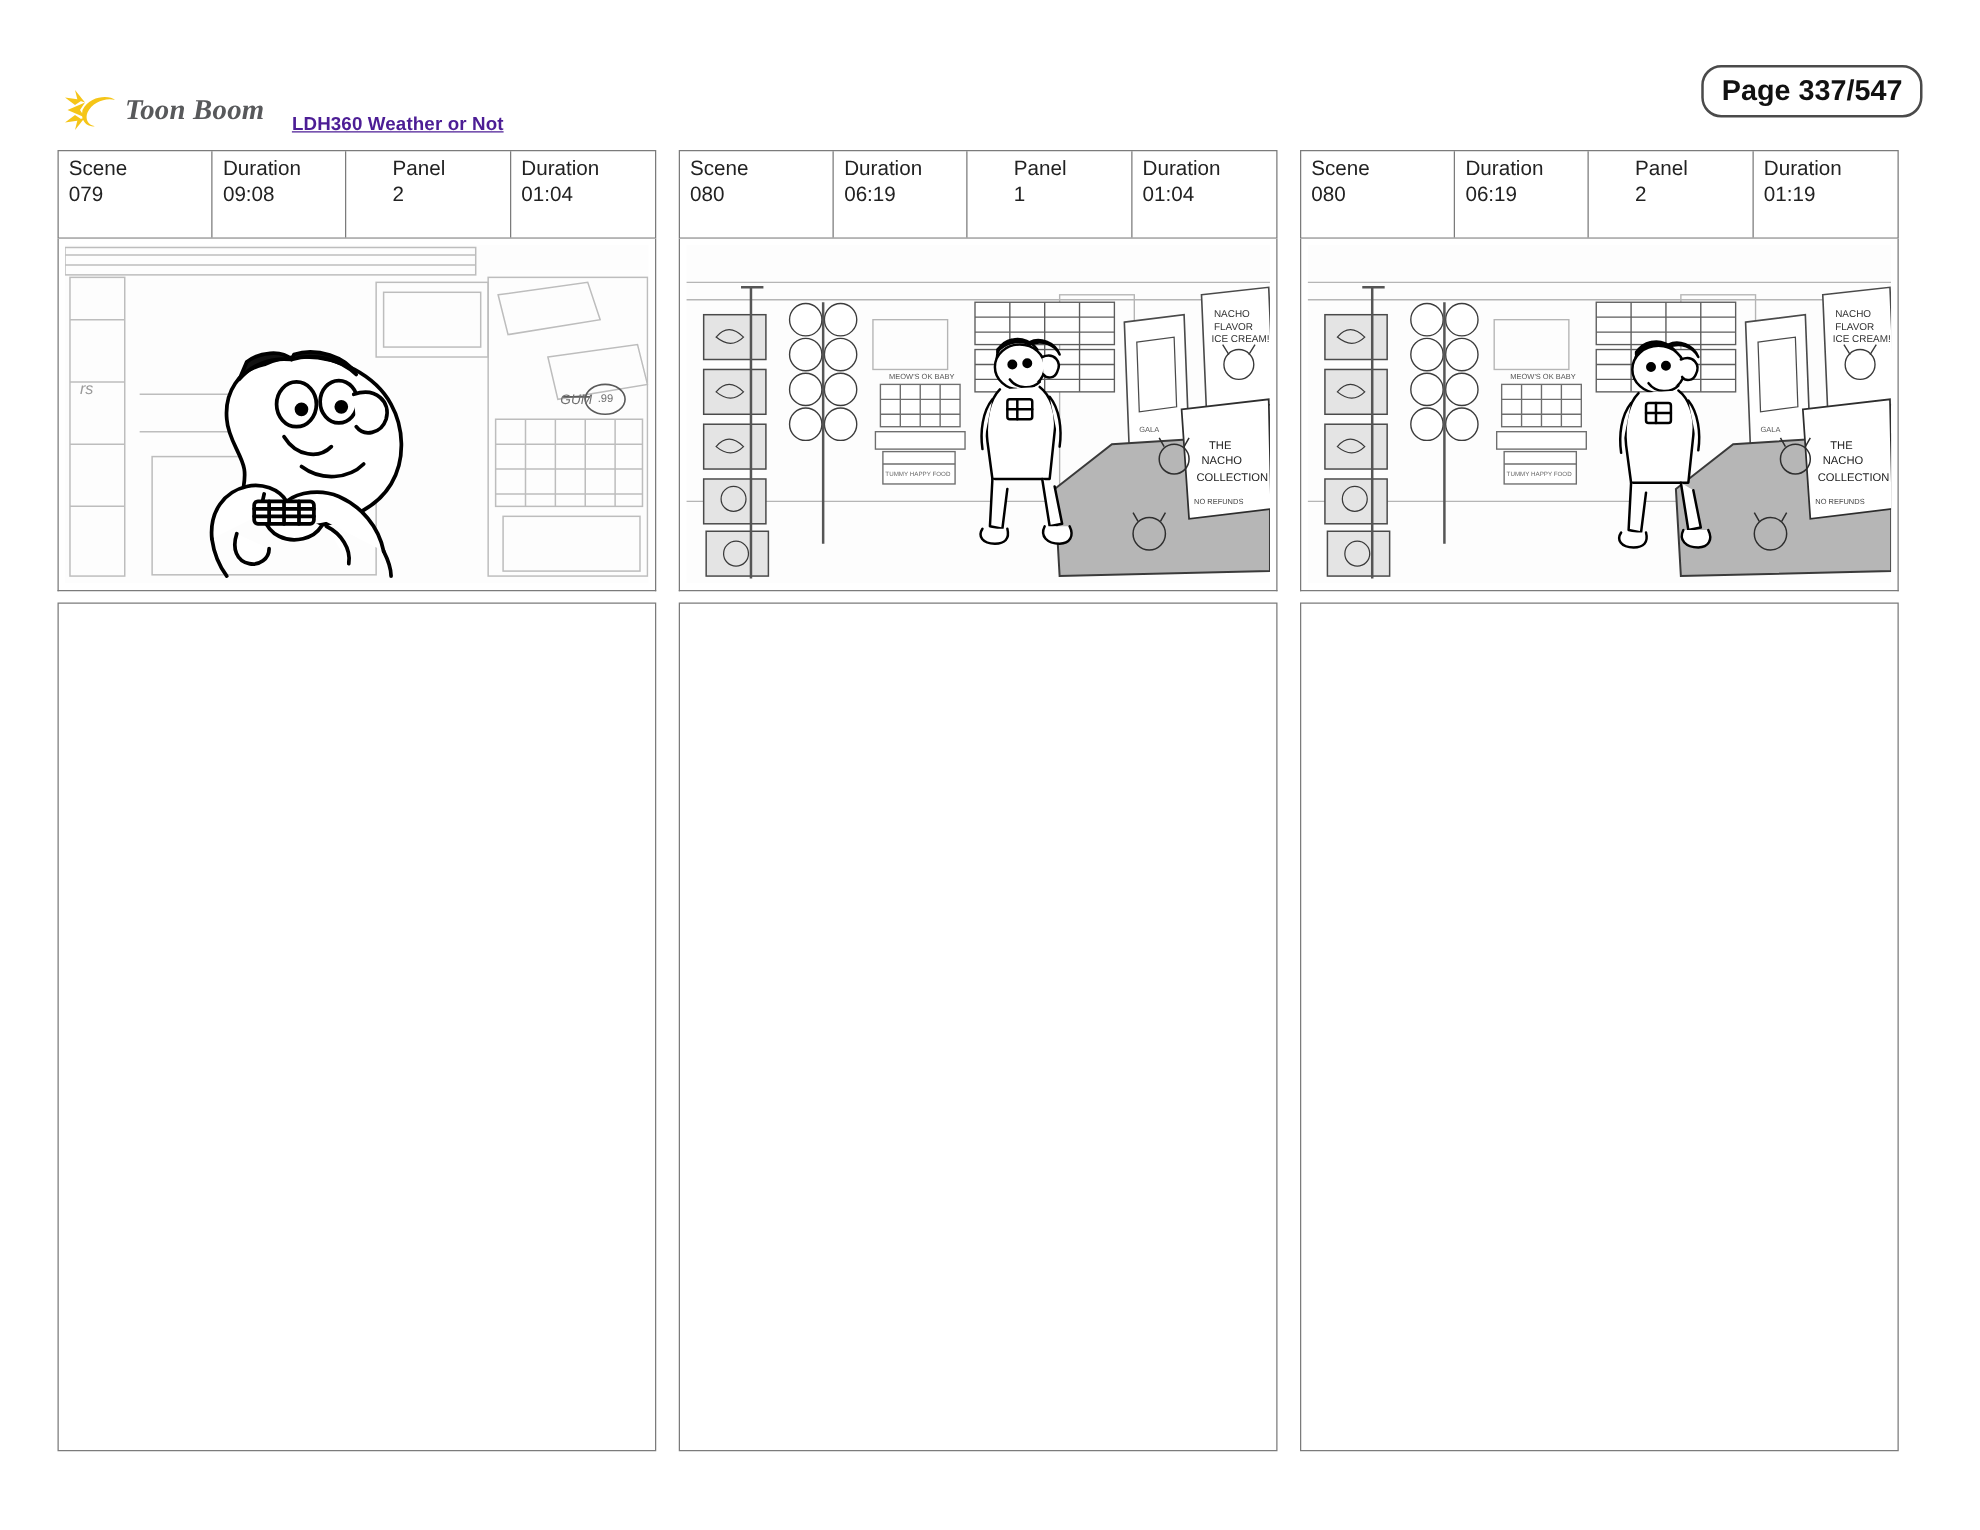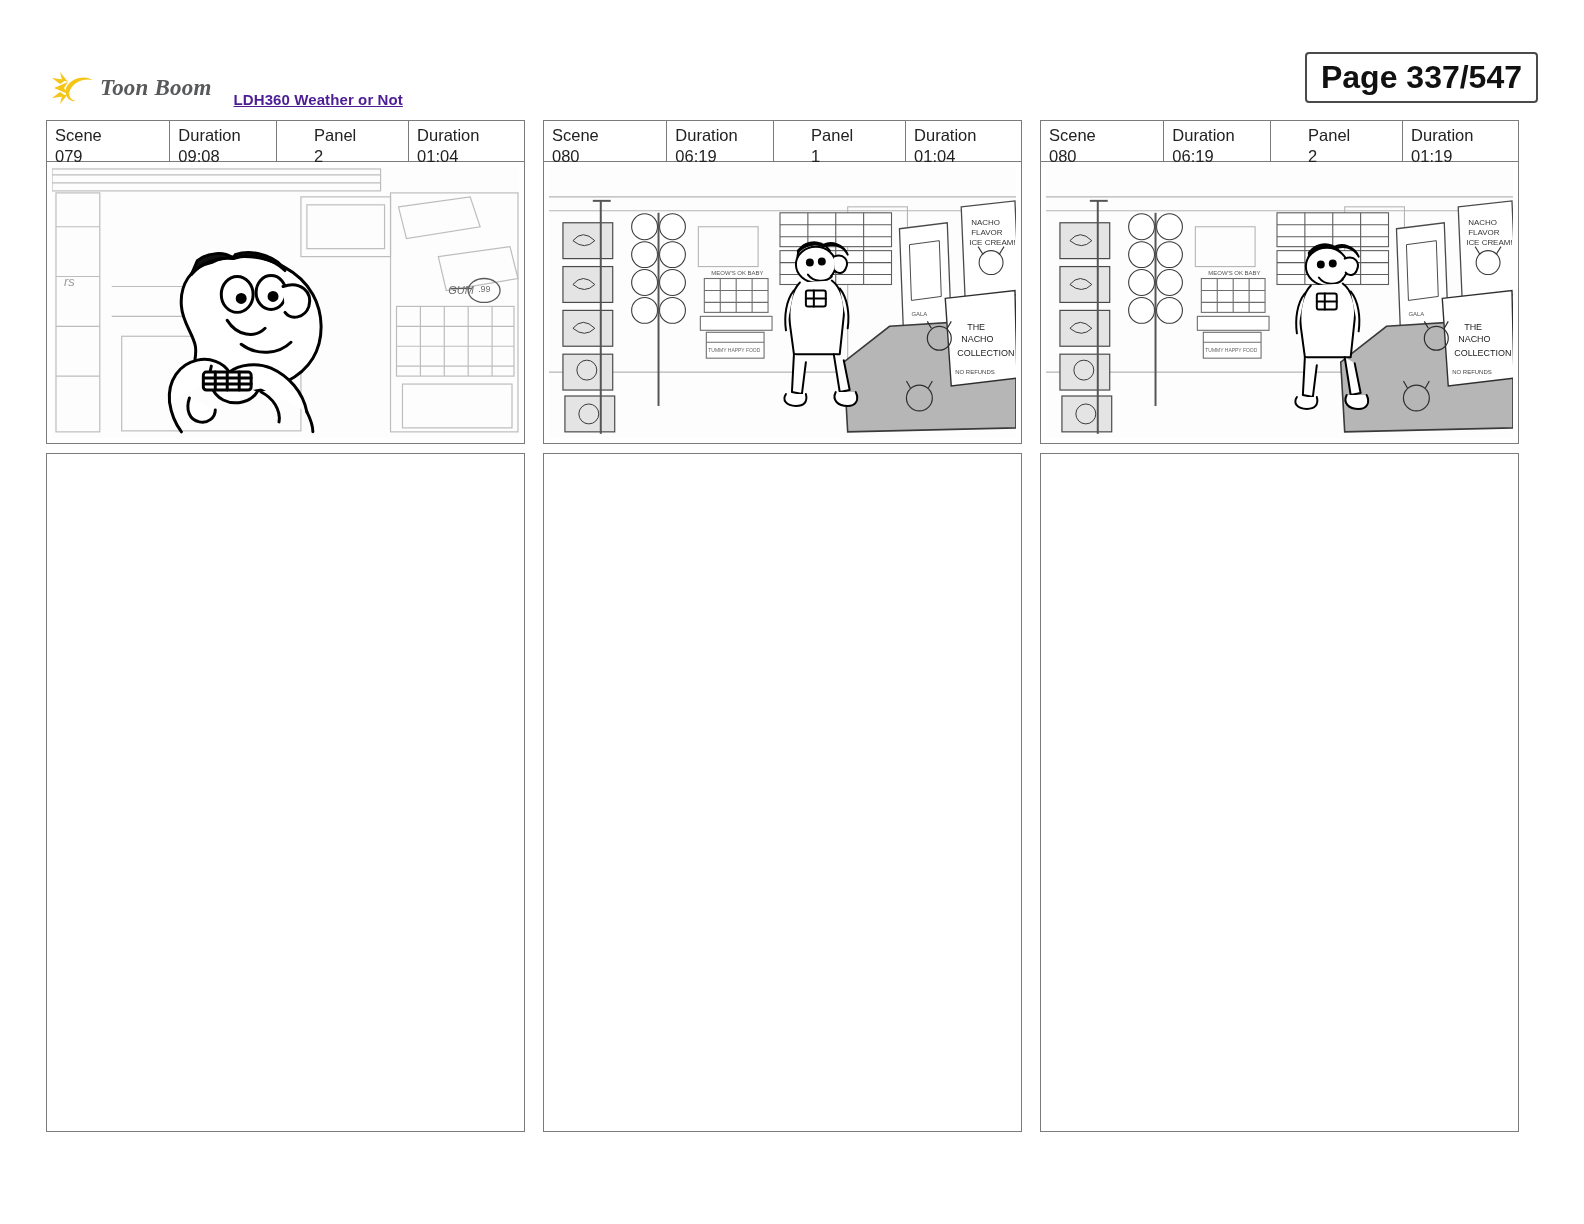--- a/index.html
+++ b/index.html
@@ -51,23 +51,23 @@
     color: #4c1d95;
     margin-left: 22px;
     letter-spacing: 0.1px;
     text-decoration: underline;
   }
   .page-badge {
     position: absolute;
     right: 46px;
     top: 52px;
     border: 2px solid #4a4a4a;
-    border-radius: 4px;
+    border-radius: 16px;
     padding: 7px 14px 8px 14px;
-    font-size: 32px;
+    font-size: 23px;
     font-weight: bold;
     color: #111;
     background: #fff;
     line-height: 1;
   }
 
   
   .columns {
     position: absolute;
     left: 46px;
@@ -77,21 +77,21 @@
     gap: 18px;
   }
   .col {
     width: 479px;
   }
 
   
   .info-table {
     display: flex;
     border: 1px solid #7b7b7b;
-    height: 42px;
+    height: 71px;
     box-sizing: border-box;
     background: #fff;
   }
   .info-cell {
     box-sizing: border-box;
     border-right: 1px solid #7b7b7b;
     padding: 4px 8px 0 8px;
     position: relative;
   }
   .info-cell:last-child { border-right: none; }

